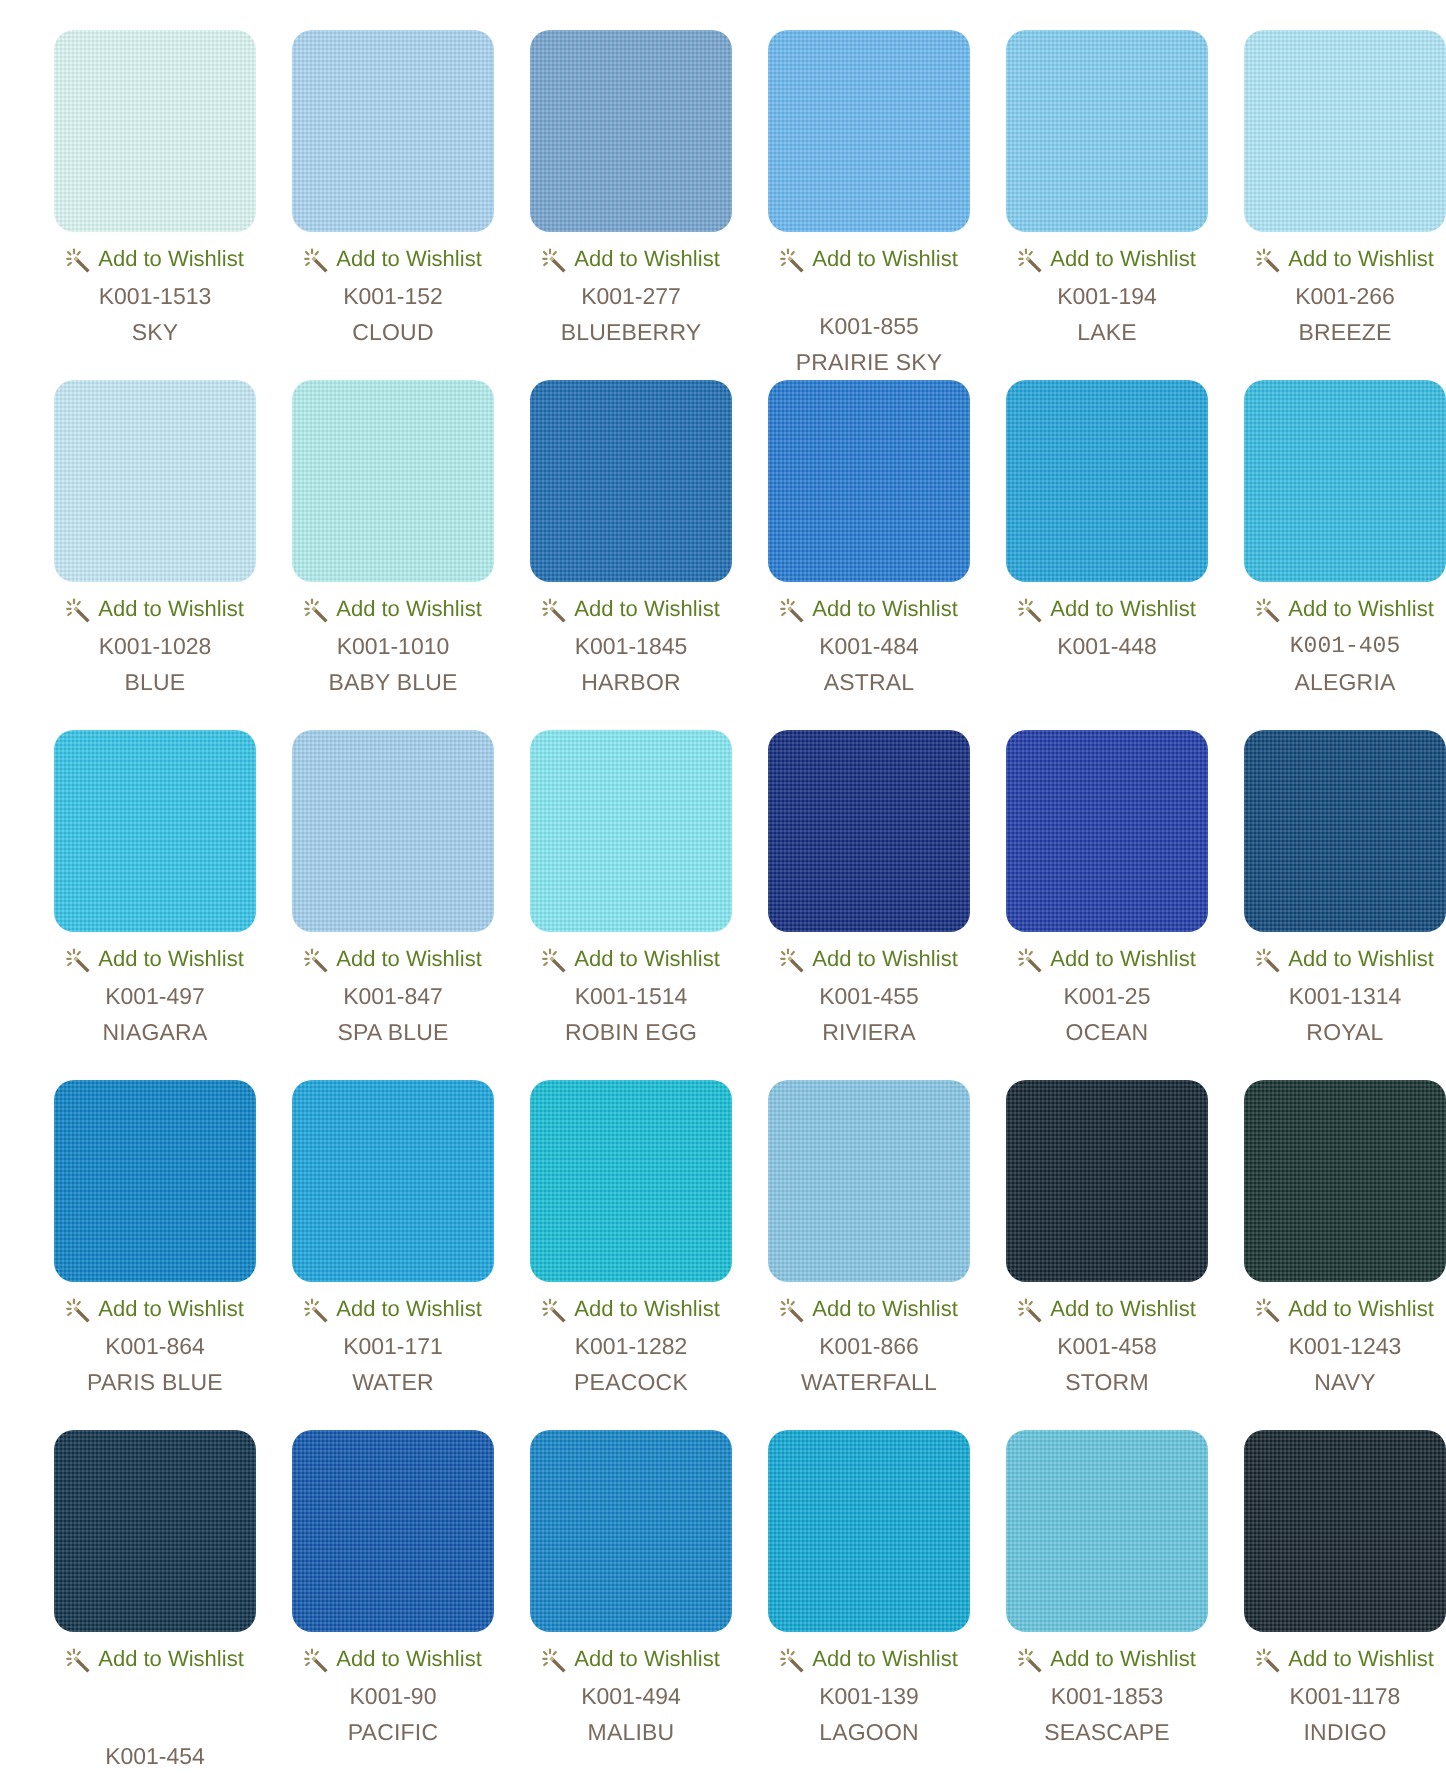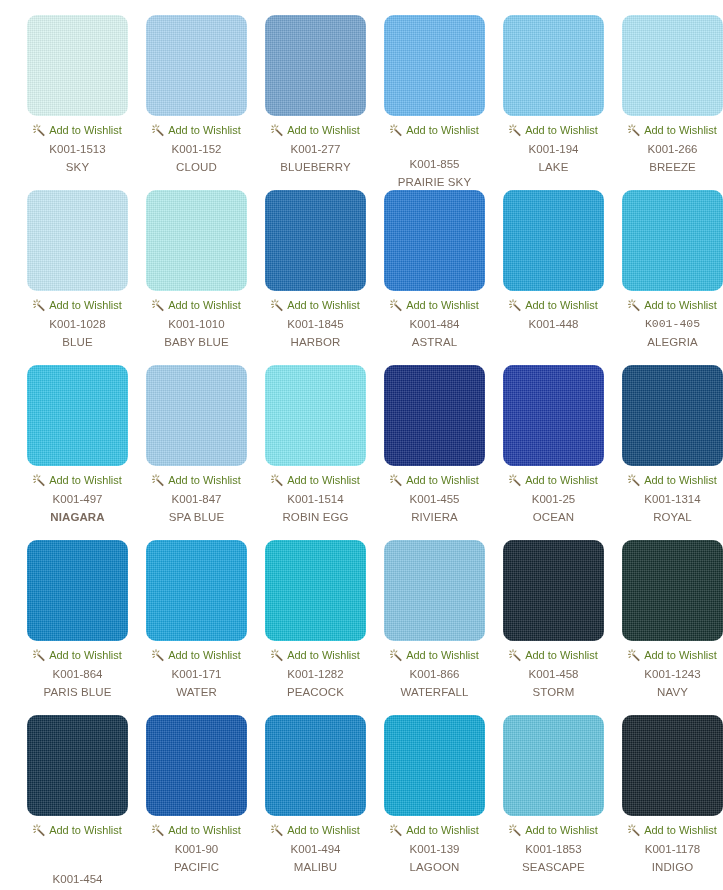--- a/index.html
+++ b/index.html
@@ -371,21 +371,21 @@
             <line x1="0.6" y1="5.4" x2="2.3" y2="5.4"></line>
             <line x1="1.1" y1="8.5" x2="2.4" y2="7.4"></line>
           </g>
           <path d="M5.0 4.3 L11.8 11.1 L10.6 12.3 L3.8 5.5 Z" fill="#7d6a4f"></path>
           <path d="M5.0 4.3 L6.2 5.5 L4.9 6.6 L3.8 5.5 Z" fill="#c9bc8e"></path>
         </svg>
       </span>
       <span class="wishlist-label" style="color: rgb(94, 127, 35);">Add to Wishlist</span>
     </a>
     <div class="sku-code" style="color: rgb(122, 106, 94);">K001-497</div>
-    <div class="color-name" style="color: rgb(122, 106, 94); font-weight: bold;">NIAGARA</div>
+    <div class="color-name" style="color: rgb(122, 106, 94);">NIAGARA</div>
   </div>
     <div class="swatch-cell">
     <div class="swatch-chip" style="background-color: rgb(162, 207, 235);"></div>
     <a class="wishlist-link" href="#" style="color: rgb(94, 127, 35);">
       <span class="wand-icon-wrap">
         <svg class="wand-icon" viewBox="0 0 13 13" xmlns="http://www.w3.org/2000/svg">
           <g stroke="#9b8f5f" stroke-width="1.1" stroke-linecap="round">
             <line x1="4.0" y1="0.8" x2="4.0" y2="2.6"></line>
             <line x1="1.0" y1="2.0" x2="2.2" y2="3.2"></line>
             <line x1="6.9" y1="2.0" x2="5.8" y2="3.2"></line>

